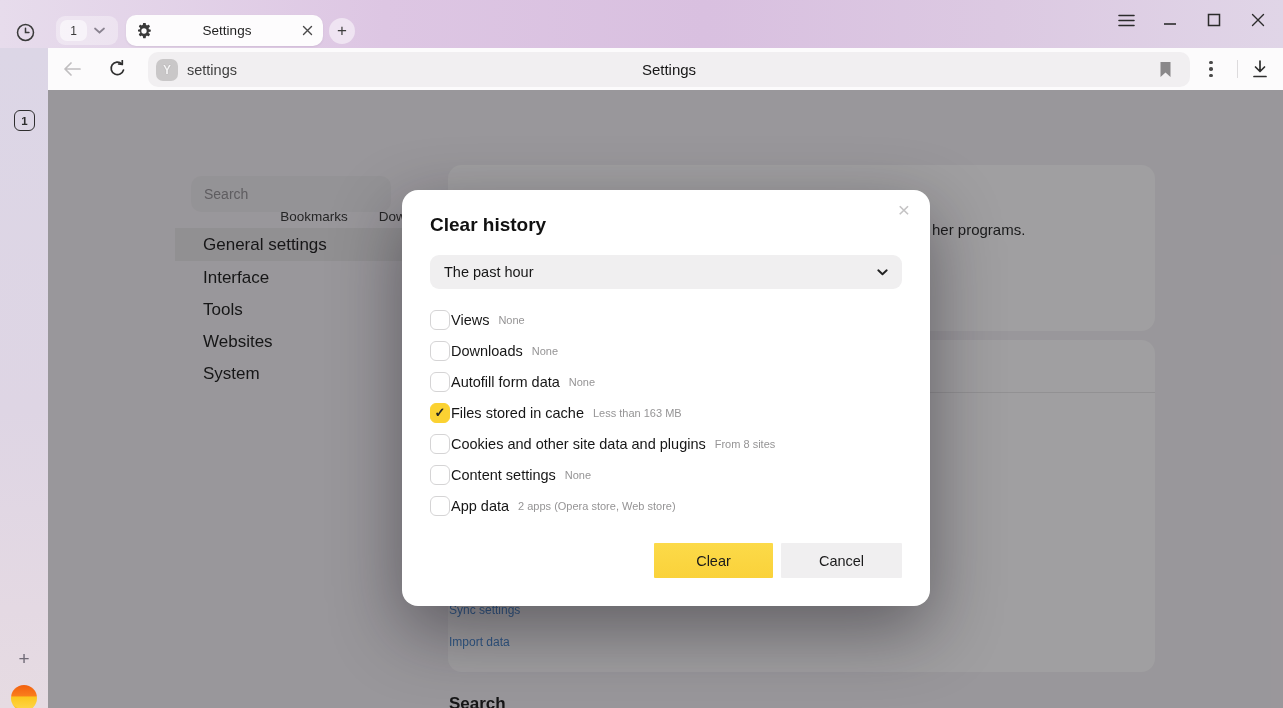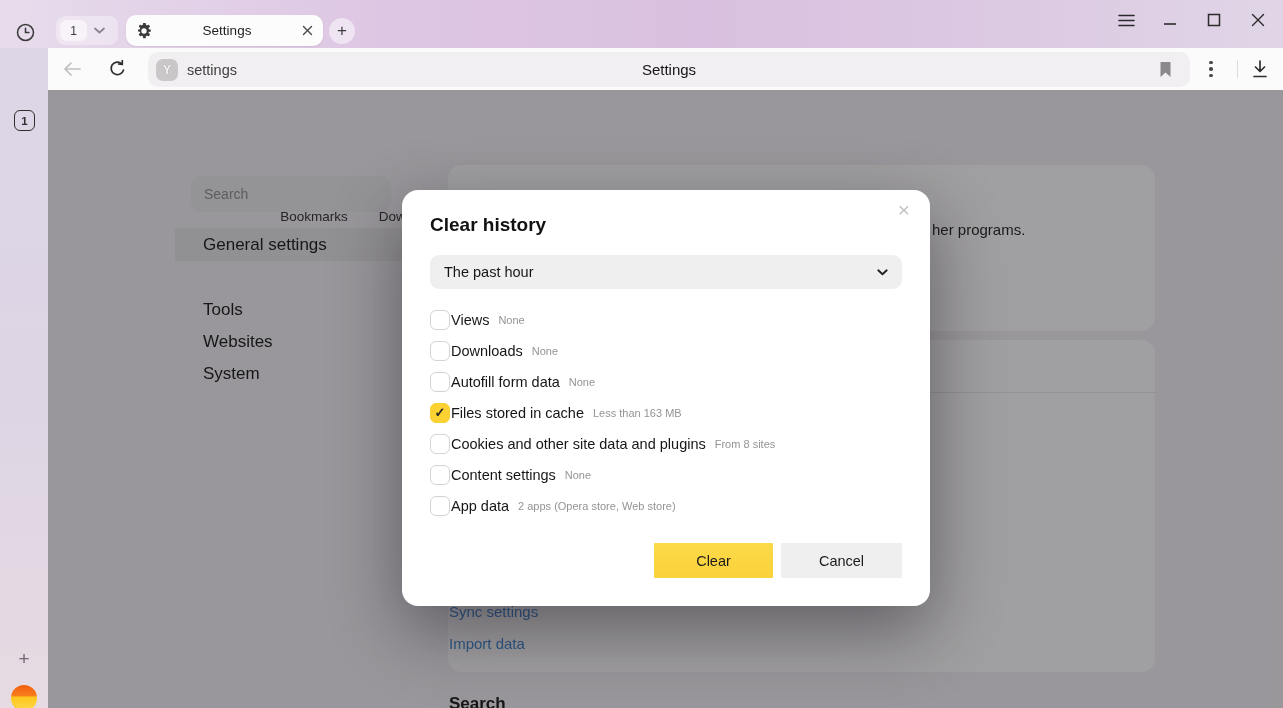--- a/index.html
+++ b/index.html
@@ -53,21 +53,21 @@
   #settings-search { position:absolute; left:16px; top:11px; width:200px; height:36px; border-radius:10px; background:#e7e4e8; border:none; outline:none; padding:0 13px; font-size:14px; color:#333; font-family:"Liberation Sans",sans-serif; }
   #settings-search::placeholder { color:#8d8a8e; }
   .menu-item { position:absolute; left:0; width:235px; height:33px; display:flex; align-items:center; padding-left:28px; font-size:17px; color:#141414; }
   .menu-item.active { background:#e2dfe2; }
 
   #main-card-1 { position:absolute; left:400px; top:75px; width:707px; height:166px; border-radius:14px; background:#faf9fa; }
   #about-logo-circle { position:absolute; left:22px; top:25px; width:82px; height:82px; border-radius:50%; border:2px solid #dad8da; }
   #bg-fragment { position:absolute; left:484px; top:56px; font-size:15px; color:#1c1c1c; white-space:nowrap;text-align:right; }
   #main-card-2 { position:absolute; left:400px; top:250px; width:707px; height:332px; border-radius:14px; background:#faf9fa; }
   #card2-divider { position:absolute; left:0; top:52px; width:707px; height:1px; background:#e3e1e3; }
-  .bg-link { position:absolute; left:401px; font-size:15px; color:#3f82cd; }
+  .bg-link { position:absolute; left:401px; font-size:12px; color:#3f82cd; }
   #bg-link-sync { top:513px; }
   #bg-link-import { top:545px; }
   #bg-section-heading { position:absolute; left:401px; top:604px; font-size:17px; font-weight:bold; color:#141414; }
 
   
   #overlay { left:48px; top:90px; width:1235px; height:618px; background:rgba(26,24,28,0.40); }
   #modal { left:402px; top:190px; width:528px; height:416px; background:#ffffff; border-radius:16px; box-shadow:0 24px 70px rgba(20,15,25,0.45); }
   #modal-close { position:absolute; right:14px; top:8px; width:24px; height:24px; font-size:21px; color:#c4c3c4; display:flex; align-items:center; justify-content:center; }
   #modal-title { position:absolute; left:28px; top:24px; font-size:19px; font-weight:bold; color:#111111; }
   #time-range-select { position:absolute; left:28px; top:65px; width:472px; height:34px; border-radius:9px; background:#f0eff0; display:flex; align-items:center; padding:0 14px; }
@@ -193,20 +193,21 @@
     <span class="nav-tab">Extensions</span>
     <span class="nav-tab active">Settings</span>
     <span class="nav-tab">Security</span>
     <span class="nav-tab">Yandex ID</span>
     <span class="nav-tab">Tabs on other devices</span>
   </div>
 
   <div id="settings-panel">
     <input id="settings-search" type="text" placeholder="Search" style="">
     <div class="menu-item active" style="top:63px;">General settings</div>
+    <div class="menu-item" style="top:96px;">Interface</div>
     <div class="menu-item" style="top:160px;">Websites</div>
     <div class="menu-item" style="top:128px;">Tools</div>
     <div class="menu-item" style="top:192px;">System</div>
   </div>
 
   <div id="main-card-1">
     <div id="about-logo-circle"></div>
     <span id="bg-fragment">her programs.</span>
   </div>
   <div id="main-card-2">

